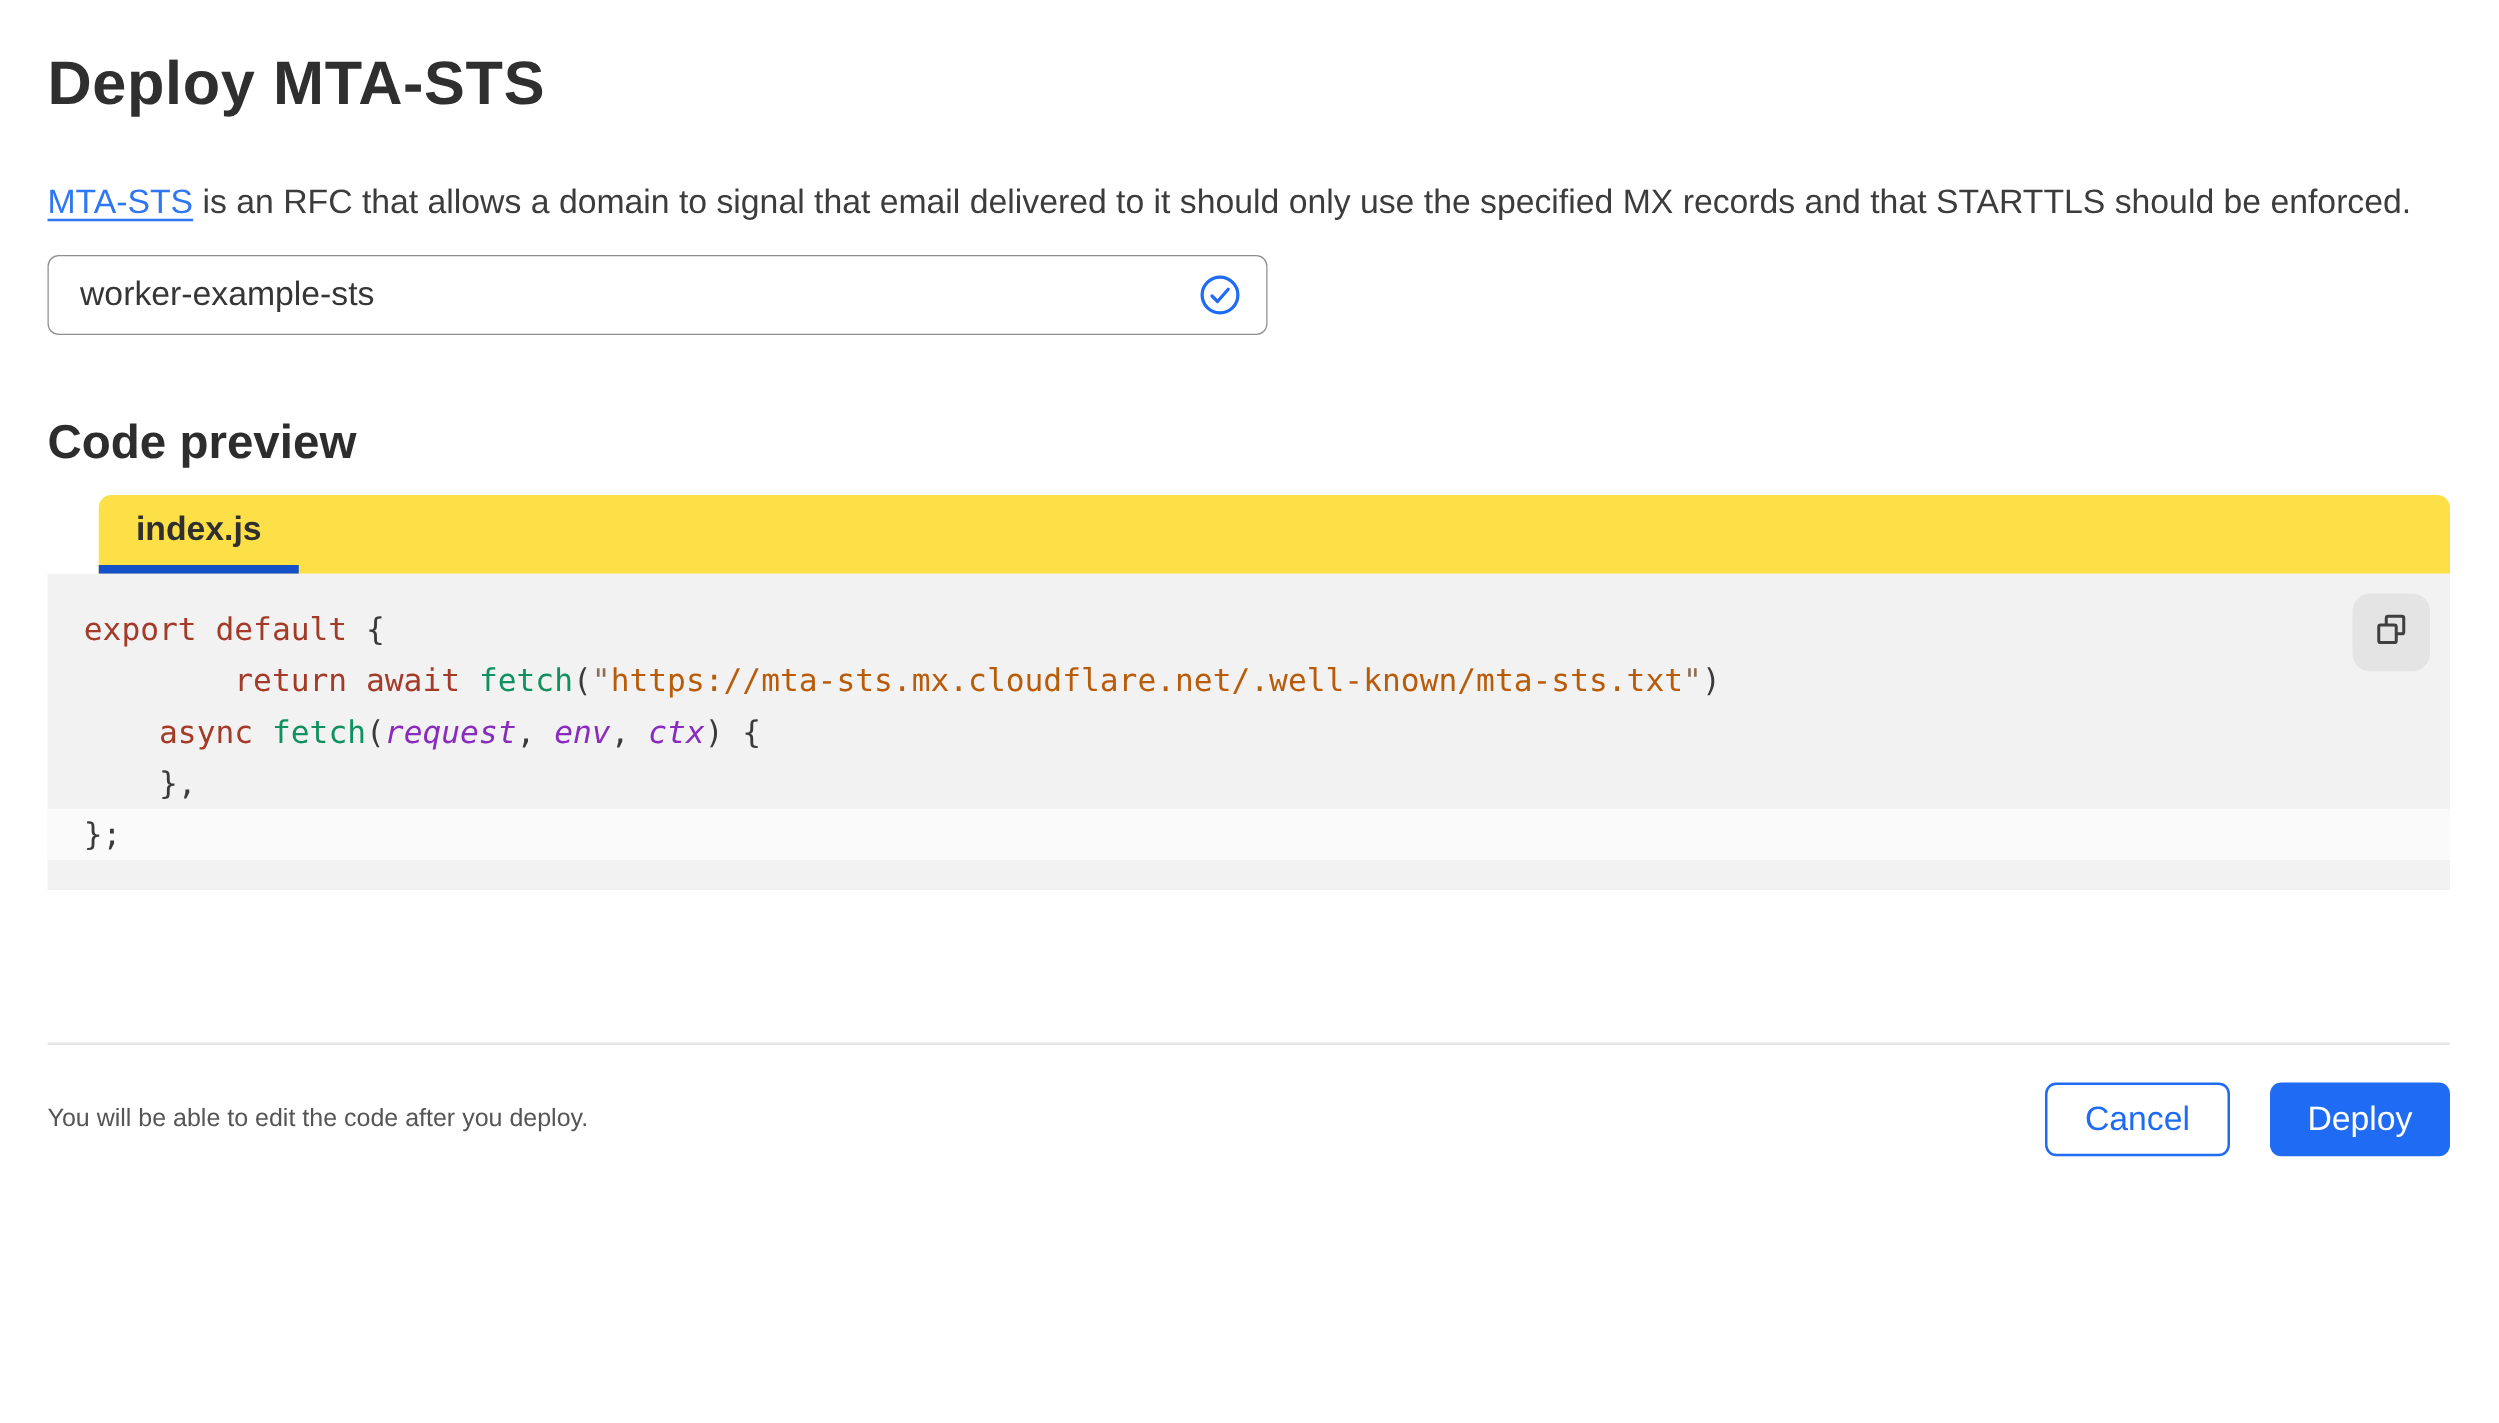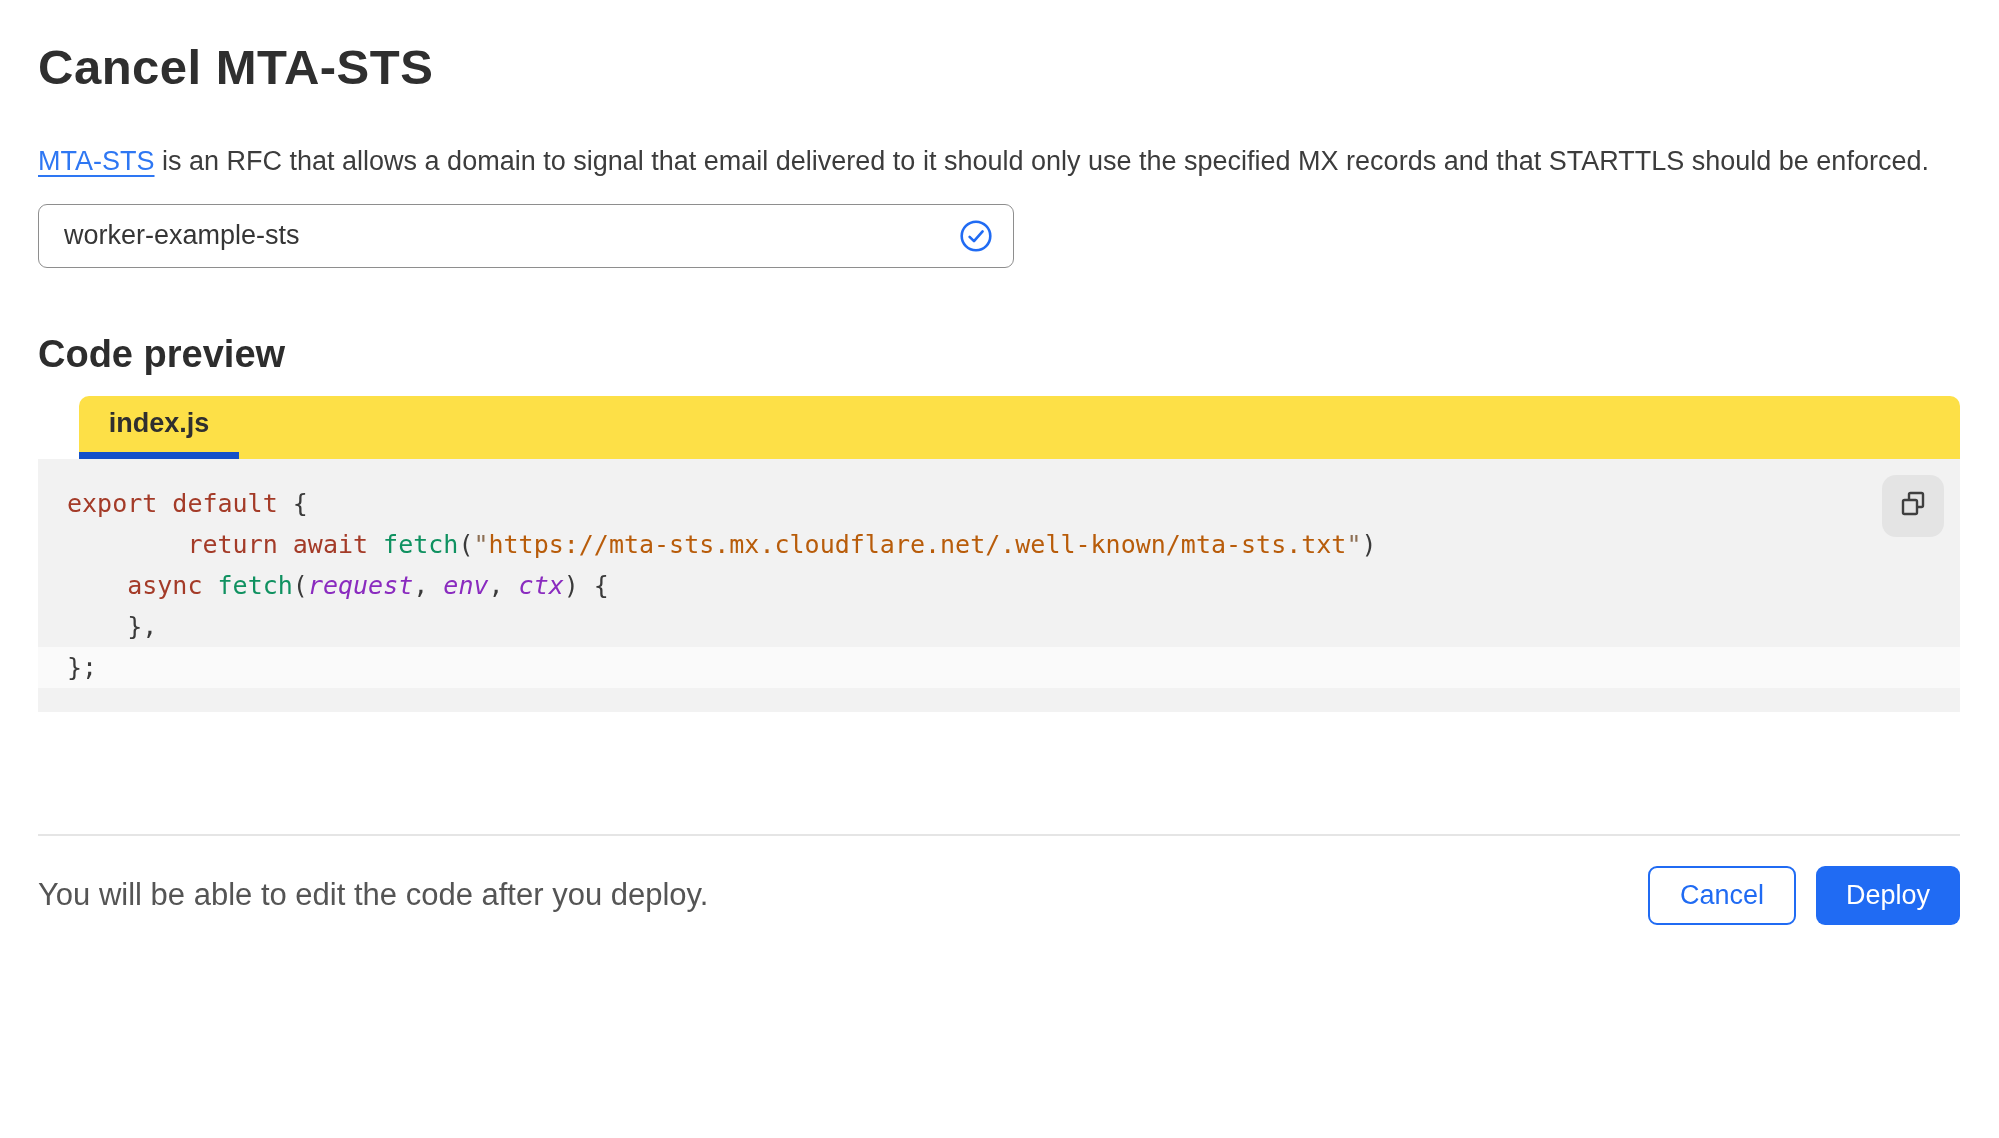--- a/index.html
+++ b/index.html
@@ -76,35 +76,35 @@
     display: flex; align-items: center; justify-content: center; cursor: pointer;
     padding: 0;
   }
 
   .divider { height: 2px; background: #e5e5e5; margin-top: 122px; }
 
   .footer {
     display: flex; justify-content: space-between; align-items: center;
     padding-top: 30px;
   }
-  .footer-note { font-size: 31px; color: #555555; }
-  .btn-row { display: flex; gap: 20px; }
+  .footer-note { font-size: 20px; color: #555555; }
+  .btn-row { display: flex; gap: 32px; }
   .btn {
     height: 59px; border-radius: 9px; font-size: 27px; padding: 0 30px;
     font-family: "Liberation Sans", sans-serif; cursor: pointer; line-height: 1;
   }
   .btn-cancel { background: #ffffff; border: 2px solid #206bf3; color: #206bf3; }
   .btn-deploy { background: #206bf3; border: none; color: #ffffff; }
 </style>
 </head>
 <body>
 
 <div class="container">
 
-  <h1 class="page-title">Cancel MTA-STS</h1>
+  <h1 class="page-title">Deploy MTA-STS</h1>
 
   <p class="description"><a>MTA-STS</a><span> is an RFC that allows a domain to signal that email delivered to it should only use the specified MX records and that STARTTLS should be enforced.</span></p>
 
 
   <div class="input-wrap">
     <input class="name-input" type="text" value="worker-example-sts" style="">
     <span class="check-icon">
       <svg width="34" height="34" viewBox="0 0 34 34">
         <circle cx="17" cy="17" r="14.3" fill="none" stroke="#206bf3" stroke-width="2.6"></circle>
         <path d="M10.6 17.8 L15 22.2 L23.6 12.4" fill="none" stroke="#206bf3" stroke-width="2.6" stroke-linecap="round" stroke-linejoin="round"></path>

